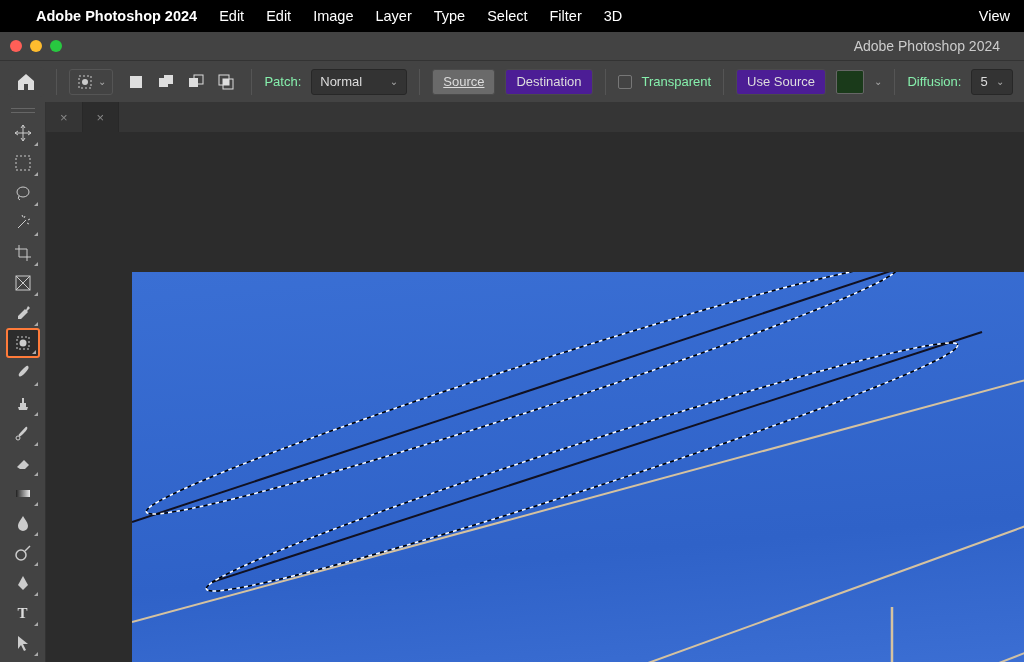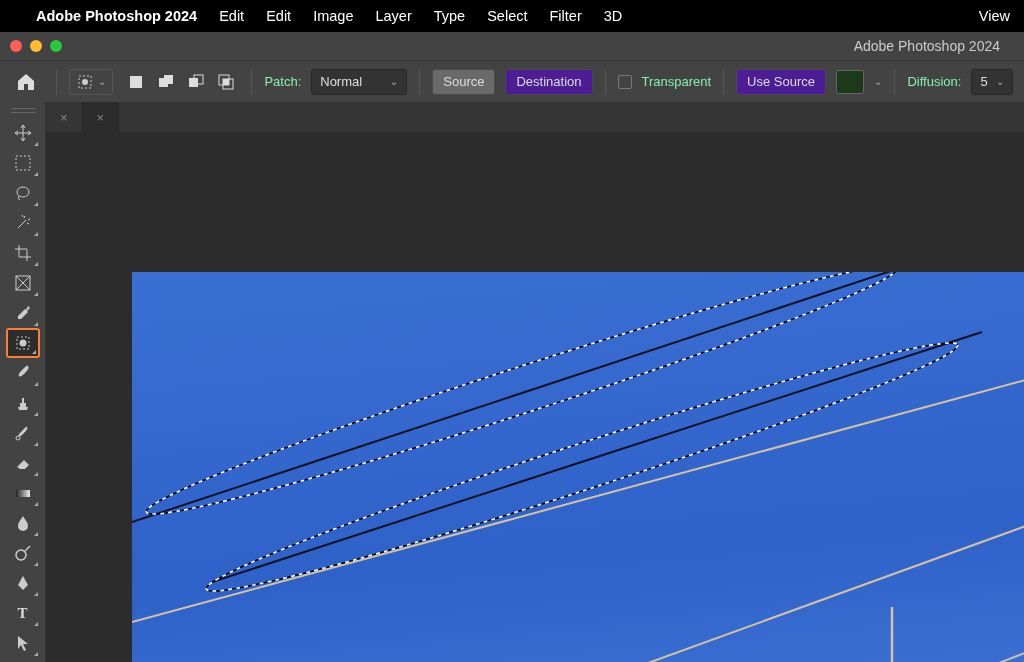--- a/index.html
+++ b/index.html
@@ -19,21 +19,21 @@
 .home-btn { width: 36px; height: 30px; display: flex; align-items: center; justify-content: center; background: #434343; border-radius: 4px; }
 .tool-chip { display: flex; align-items: center; gap: 4px; border: 1px solid #555; border-radius: 3px; padding: 3px 6px; }
 .mini-icons { display: flex; gap: 4px; }
 .mini-icon { width: 26px; height: 26px; display: flex; align-items: center; justify-content: center; }
 .divider { width: 1px; height: 26px; background: #555; margin: 0 2px; }
 .lbl { font-size: 13px; color: #86efac; }
 .selectbox { background: #333; border: 1px solid #272727; height: 26px; display: flex; align-items: center; justify-content: space-between; padding: 0 8px; font-size: 13px; border-radius: 3px; min-width: 96px; color: #ddd; text-align: right; }
 .selectbox.small { min-width: 42px; }
 .chev { font-size: 10px; color: #aaa; }
 .btn { background: #4c1d95; border: 1px solid #4a4a4a; color: #ddd; font-size: 13px; height: 26px; padding: 0 10px; border-radius: 3px; display: flex; align-items: center; }
-.btn.active { background: #6a6a6a; }
+.btn.active { background: #6a6a6a; text-decoration: underline; }
 .chk { width: 14px; height: 14px; border: 1px solid #777; border-radius: 2px; display: inline-block; }
 .swatch { width: 28px; height: 24px; background: #1a3a1a; border: 1px solid #666; border-radius: 2px; }
 .main { display: flex; height: calc(662px - 32px - 28px - 42px); }
 .toolbar { width: 46px; background: #434343; display: flex; flex-direction: column; align-items: center; padding-top: 4px; gap: 0; border-right: 1px solid #333; }
 .grip { width: 30px; height: 8px; display: flex; flex-direction: column; justify-content: space-around; align-items: center; margin-bottom: 4px; }
 .grip div { width: 24px; height: 1px; background: #666; }
 .tool { width: 34px; height: 30px; display: flex; align-items: center; justify-content: center; position: relative; color: #ccc; border-radius: 3px; }
 .tool.sel { border: 2px solid #ff7b3a; background: #2c2c2c; }
 .tool .tri { position: absolute; right: 2px; bottom: 2px; width: 0; height: 0; border-left: 4px solid transparent; border-bottom: 4px solid #aaa; }
 .workarea { flex: 1; display: flex; flex-direction: column; background: #2c2c2c; }

